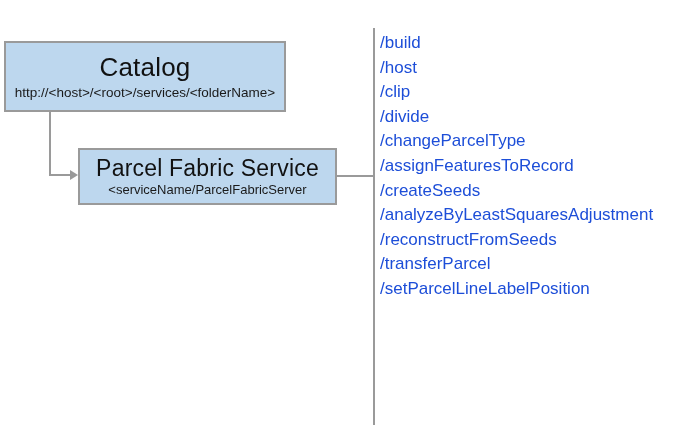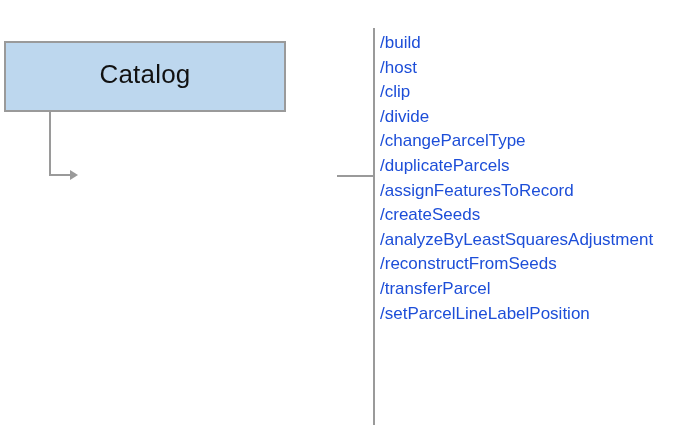--- a/index.html
+++ b/index.html
@@ -135,37 +135,41 @@
     white-space: nowrap;
   }
 </style>
 </head>
 <body>
 
 <div id="diagram">
 
   <div class="node" id="catalog-node">
     <div class="node-title">Catalog</div>
+    <div class="node-subtitle">http://&lt;host&gt;/&lt;root&gt;/services/&lt;folderName&gt;</div>
   </div>
 
   <div class="connector" id="connector-drop"></div>
   <div class="connector" id="connector-run"></div>
   <div id="connector-arrowhead"></div>
 
+  <div class="node" id="service-node">
+    <div class="node-title">Parcel Fabric Service</div>
+    <div class="node-subtitle">&lt;serviceName/ParcelFabricServer</div>
+  </div>
 
   <div class="connector" id="connector-stub"></div>
   <div class="connector" id="operations-spine"></div>
 
   <ul id="operations-list">
       <li>/build</li>
       <li>/host</li>
       <li>/clip</li>
       <li>/divide</li>
       <li>/changeParcelType</li>
-      <li>/duplicateParcels</li>
       <li>/assignFeaturesToRecord</li>
       <li>/createSeeds</li>
       <li>/analyzeByLeastSquaresAdjustment</li>
       <li>/reconstructFromSeeds</li>
       <li>/transferParcel</li>
       <li>/setParcelLineLabelPosition</li>
     </ul>
 
 </div>
 

